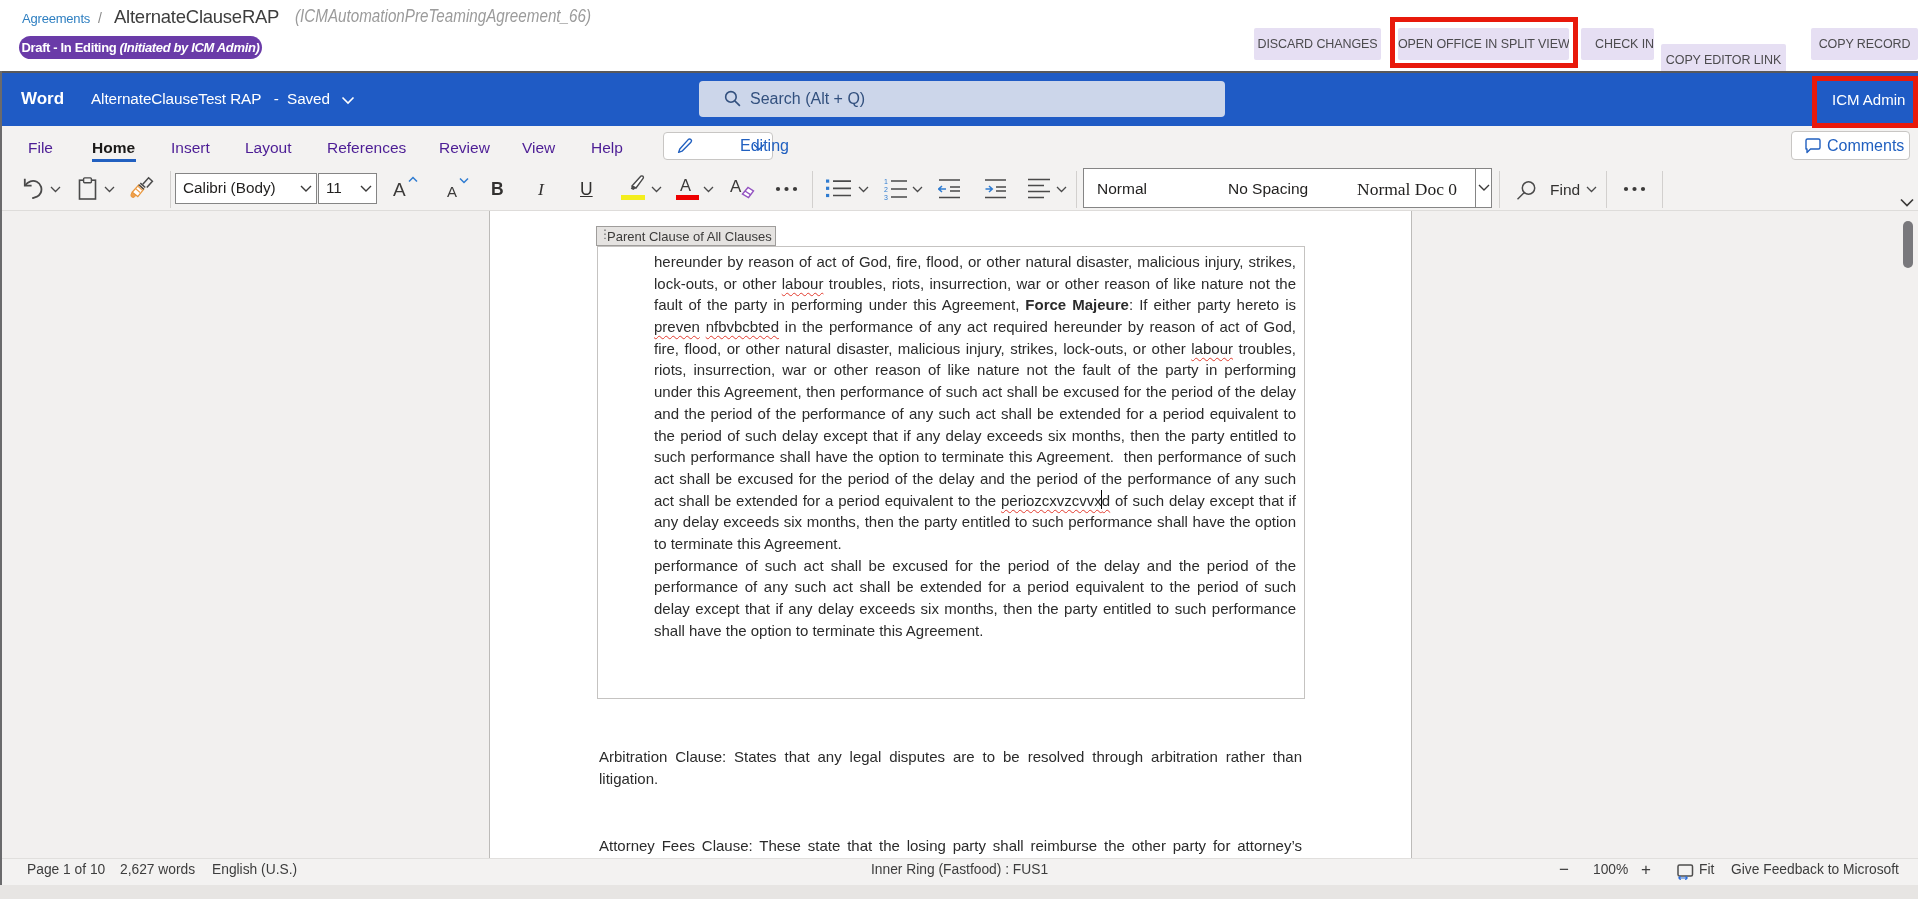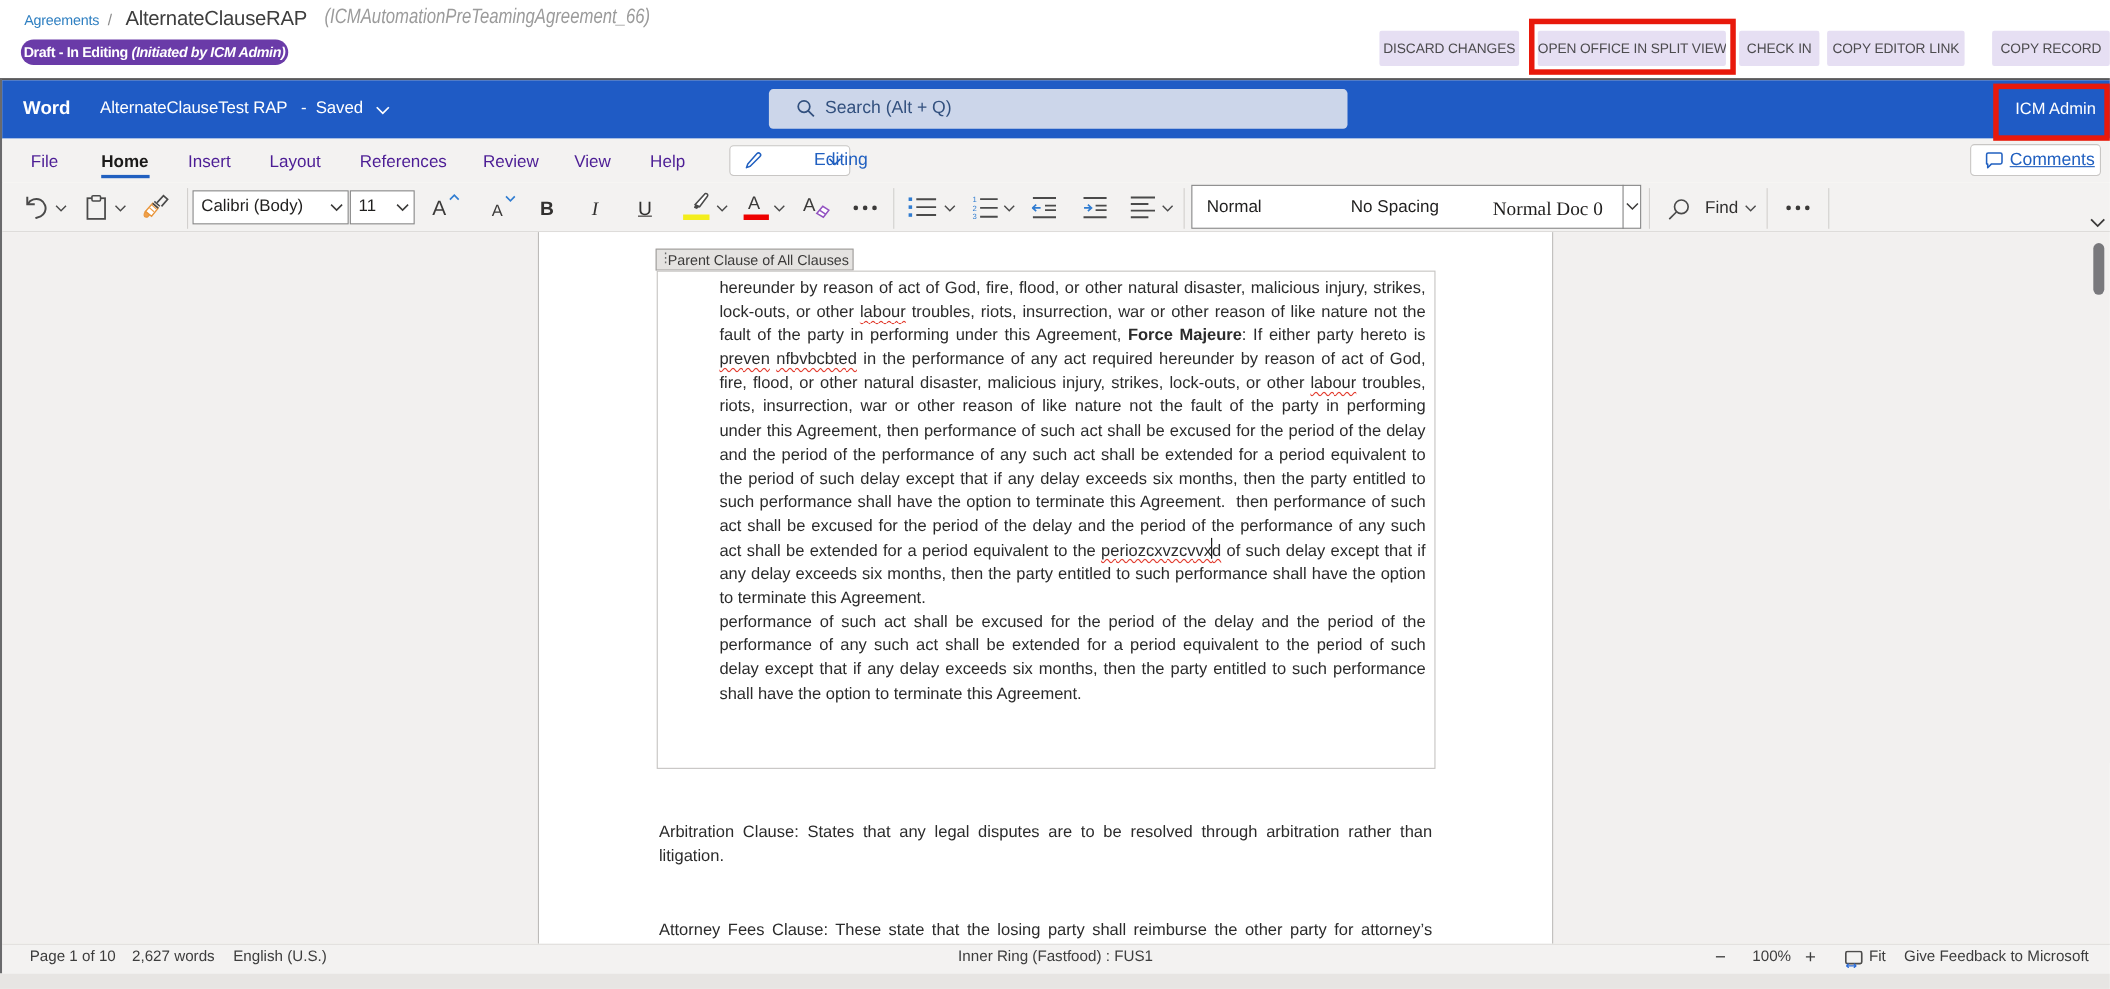--- a/index.html
+++ b/index.html
@@ -38,22 +38,22 @@
 </head>
 <body>
 
 <div class="abs" style="left:22px; top:11px; font-size:13px; letter-spacing:-0.2px; color:#2e7fc1;">Agreements</div>
 <div class="abs" style="left:98px; top:10px; font-size:14px; color:#8a8a8a;">/</div>
 <div class="abs" style="left:114px; top:6px; font-size:18.5px; letter-spacing:-0.25px; color:#3d3d3d;">AlternateClauseRAP</div>
 <div class="abs" style="left:295px; top:5px; font-size:19px; font-style:italic; color:#9b9b9b; transform:scaleX(0.8); transform-origin:0 0;">(ICMAutomationPreTeamingAgreement_66)</div>
 <div class="abs" style="left:19px; top:36px; width:243px; height:23px; background:#6a3ba8; color:#fff; border-radius:11.5px; font-size:13px; line-height:23px; font-weight:bold; letter-spacing:-0.35px; text-align:center;">Draft - In Editing <i>(Initiated by ICM Admin)</i></div>
 <div class="hbtn" style="left:1254px; width:127px;">DISCARD CHANGES</div>
 <div class="hbtn" style="left:1398px; width:171px;">OPEN OFFICE IN SPLIT VIEW</div>
-<div class="hbtn" style="left:1581px; width:73px;">CHECK IN</div>
-<div class="hbtn" style="left:1661px; width:125px;">COPY EDITOR LINK</div>
+<div class="hbtn" style="left:1581px; width:73px;text-align:right;">CHECK IN</div>
+<div class="hbtn" style="left:1661px; width:125px;margin-top:16px;">COPY EDITOR LINK</div>
 <div class="hbtn" style="left:1795px; width:107px;margin-left:16px;">COPY RECORD</div>
 
 <div id="topborder"></div>
 <div id="leftborder"></div>
 <div id="bluebar"></div>
 <div id="menurow"></div>
 <div id="toolbar"></div>
 <div id="canvas"></div>
 <div id="page"></div>
 <div id="statusbar"></div>
@@ -88,21 +88,21 @@
   </svg>
 <div class="abs" style="left:700px; top:137px; font-size:16px; color:#2160c0;margin-left:40px;">Editing</div>
 <svg class="abs" style="left:753px; top:143px;" width="12" height="8" viewBox="0 0 12 8">
     <path d="M1 1.5 L6 6.5 L11 1.5" stroke="#2160c0" stroke-width="1.5" fill="none"></path>
   </svg>
 
 <div class="abs" style="left:1791px; top:131px; width:119px; height:29px; background:#fff; border:1px solid #c8c6c4; border-radius:4px;"></div>
 <svg class="abs" style="left:1804px; top:137px;" width="18" height="18" viewBox="0 0 18 18">
     <path d="M2 3.5 a1.5 1.5 0 0 1 1.5-1.5 h11 a1.5 1.5 0 0 1 1.5 1.5 v7 a1.5 1.5 0 0 1 -1.5 1.5 h-8 L3 15.5 v-3.5 h-1 Z" stroke="#2160c0" stroke-width="1.4" fill="none" stroke-linejoin="round"></path>
   </svg>
-<div class="abs" style="left:1827px; top:137px; font-size:16px; color:#2160c0;text-decoration:underline;">Comments</div>
+<div class="abs" style="left:1827px; top:137px; font-size:16px; color:#2160c0;">Comments</div>
 
 <div class="abs" style="left:27px; top:862px; font-size:13.8px; color:#3d3d3d;">Page 1 of 10</div>
 <div class="abs" style="left:120px; top:862px; font-size:13.8px; color:#3d3d3d;">2,627 words</div>
 <div class="abs" style="left:212px; top:862px; font-size:13.8px; color:#3d3d3d;">English (U.S.)</div>
 <div class="abs" style="left:871px; top:862px; font-size:13.8px; color:#3d3d3d;">Inner Ring (Fastfood) : FUS1</div>
 <div class="abs" style="left:1559px; top:860px; font-size:17px; color:#3d3d3d;">−</div>
 <div class="abs" style="left:1593px; top:862px; font-size:13.8px; color:#3d3d3d;">100%</div>
 <div class="abs" style="left:1641px; top:860px; font-size:17px; color:#3d3d3d;">+</div>
 <svg class="abs" style="left:1677px; top:864px;" width="18" height="16" viewBox="0 0 18 16">
     <rect x="1" y="1" width="14.5" height="11" rx="1.5" stroke="#4e4d4c" stroke-width="1.5" fill="none"></rect>

